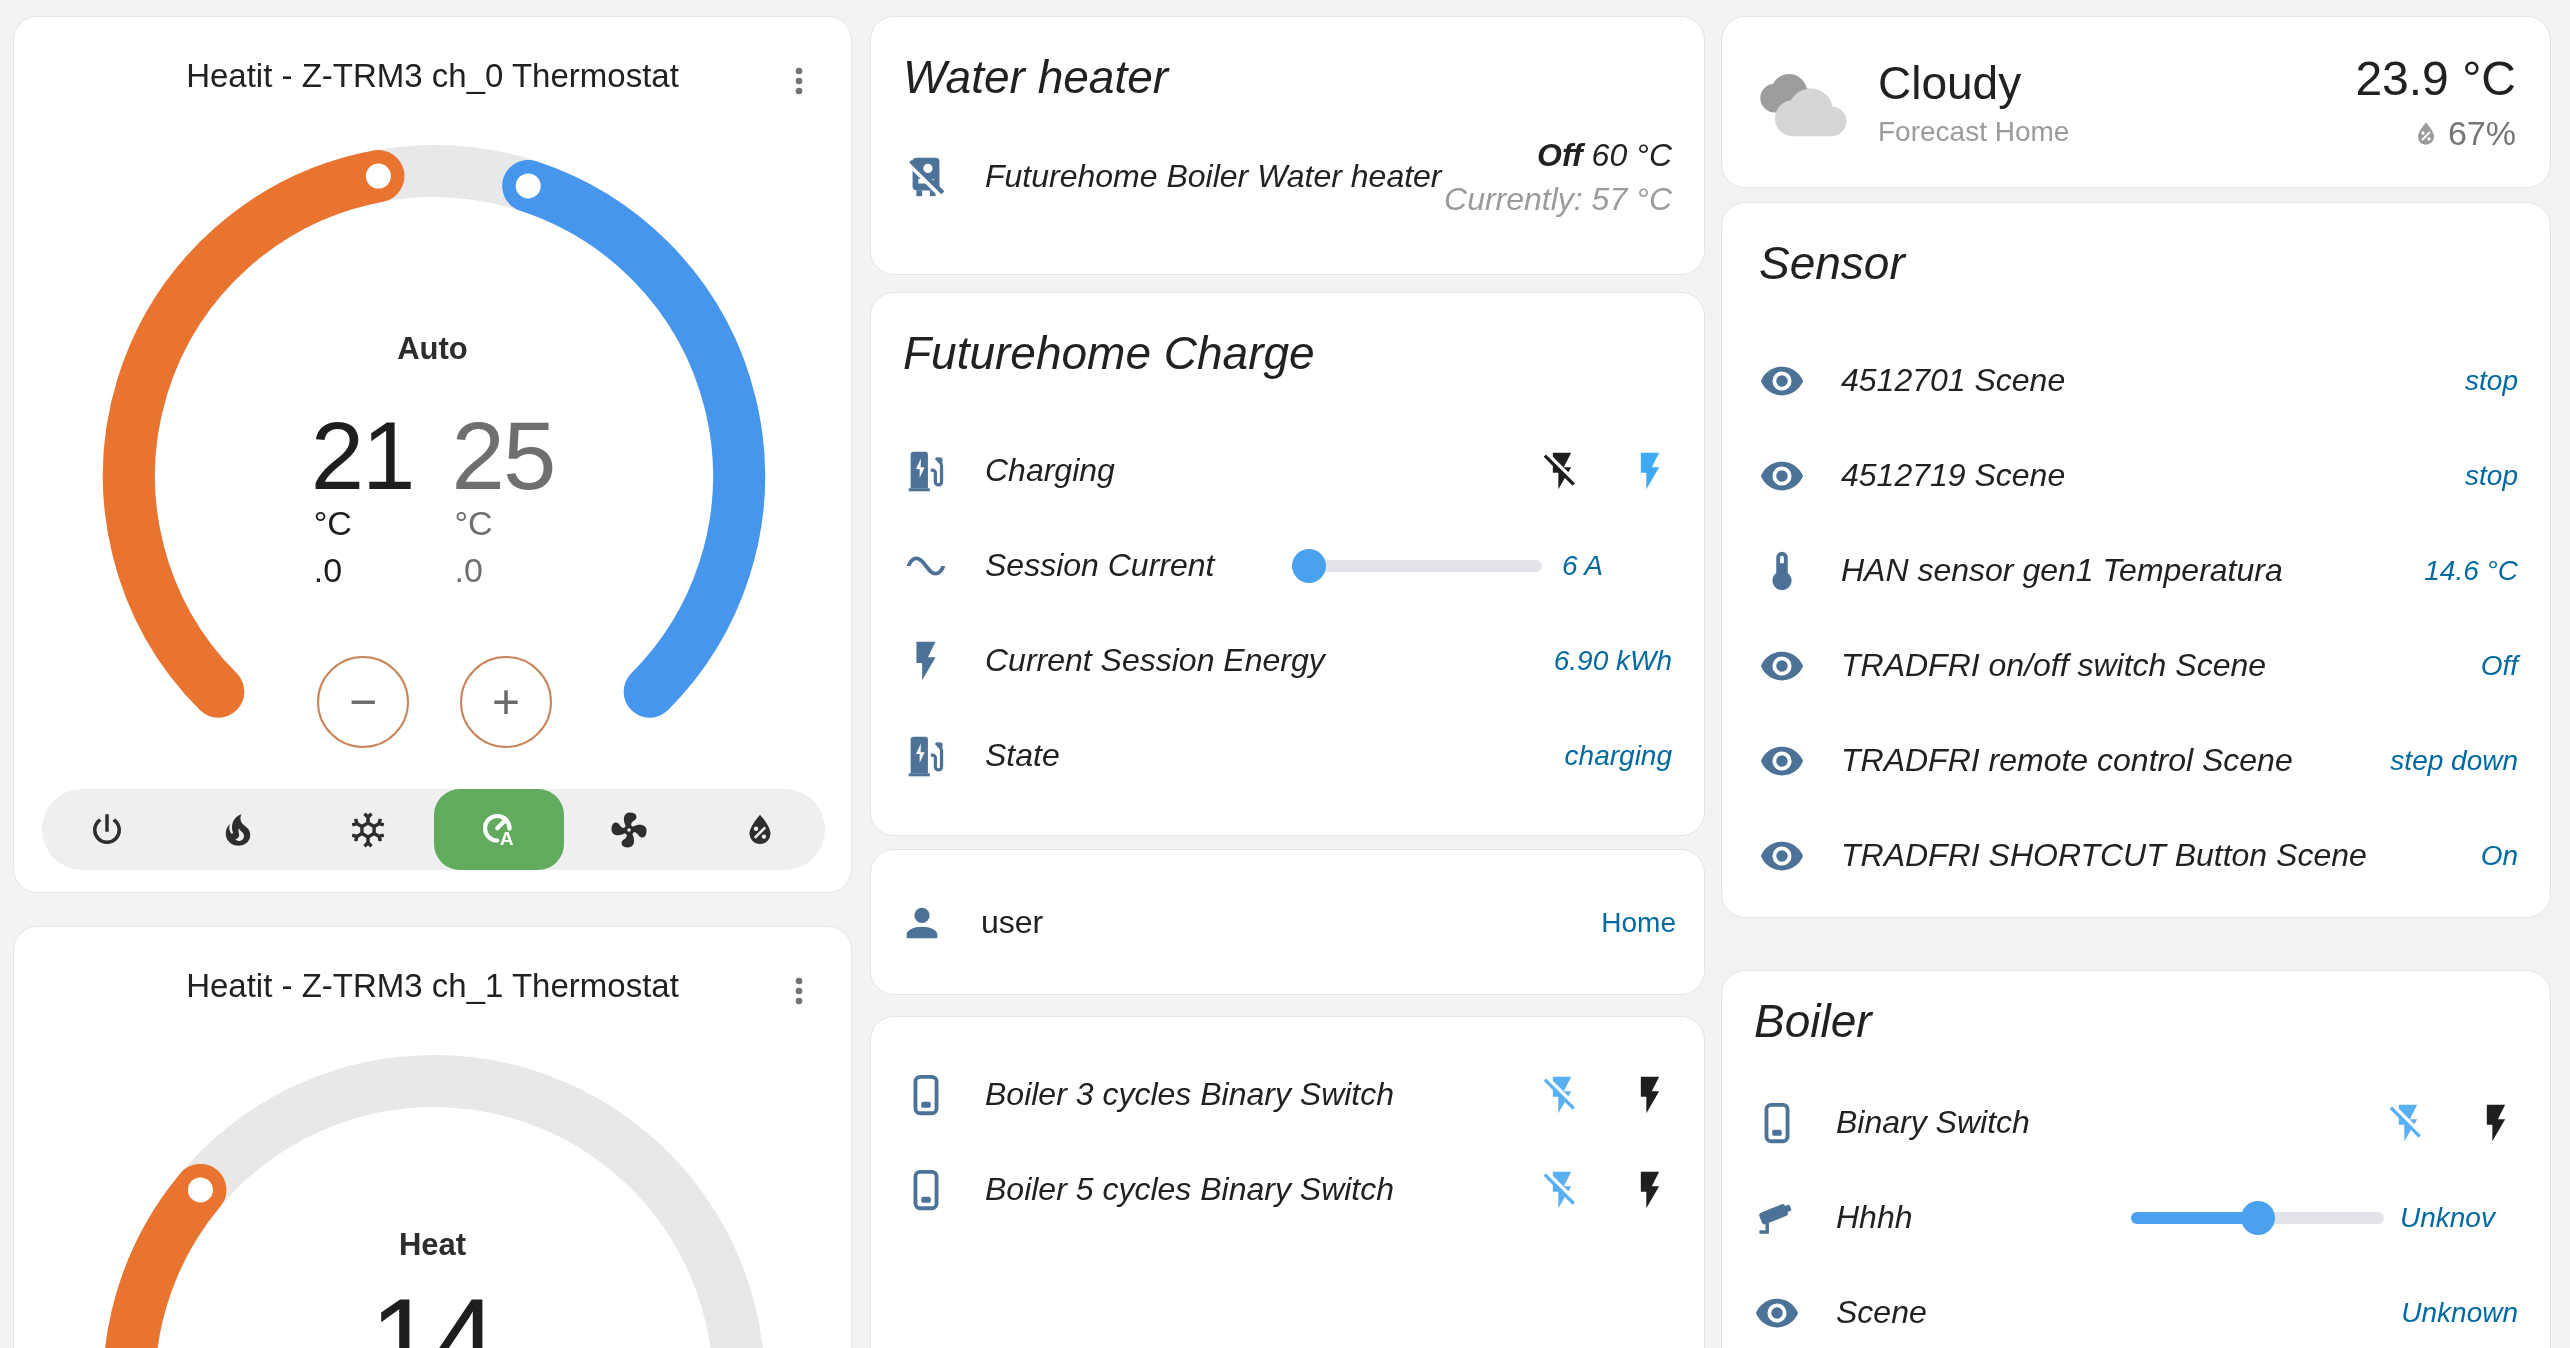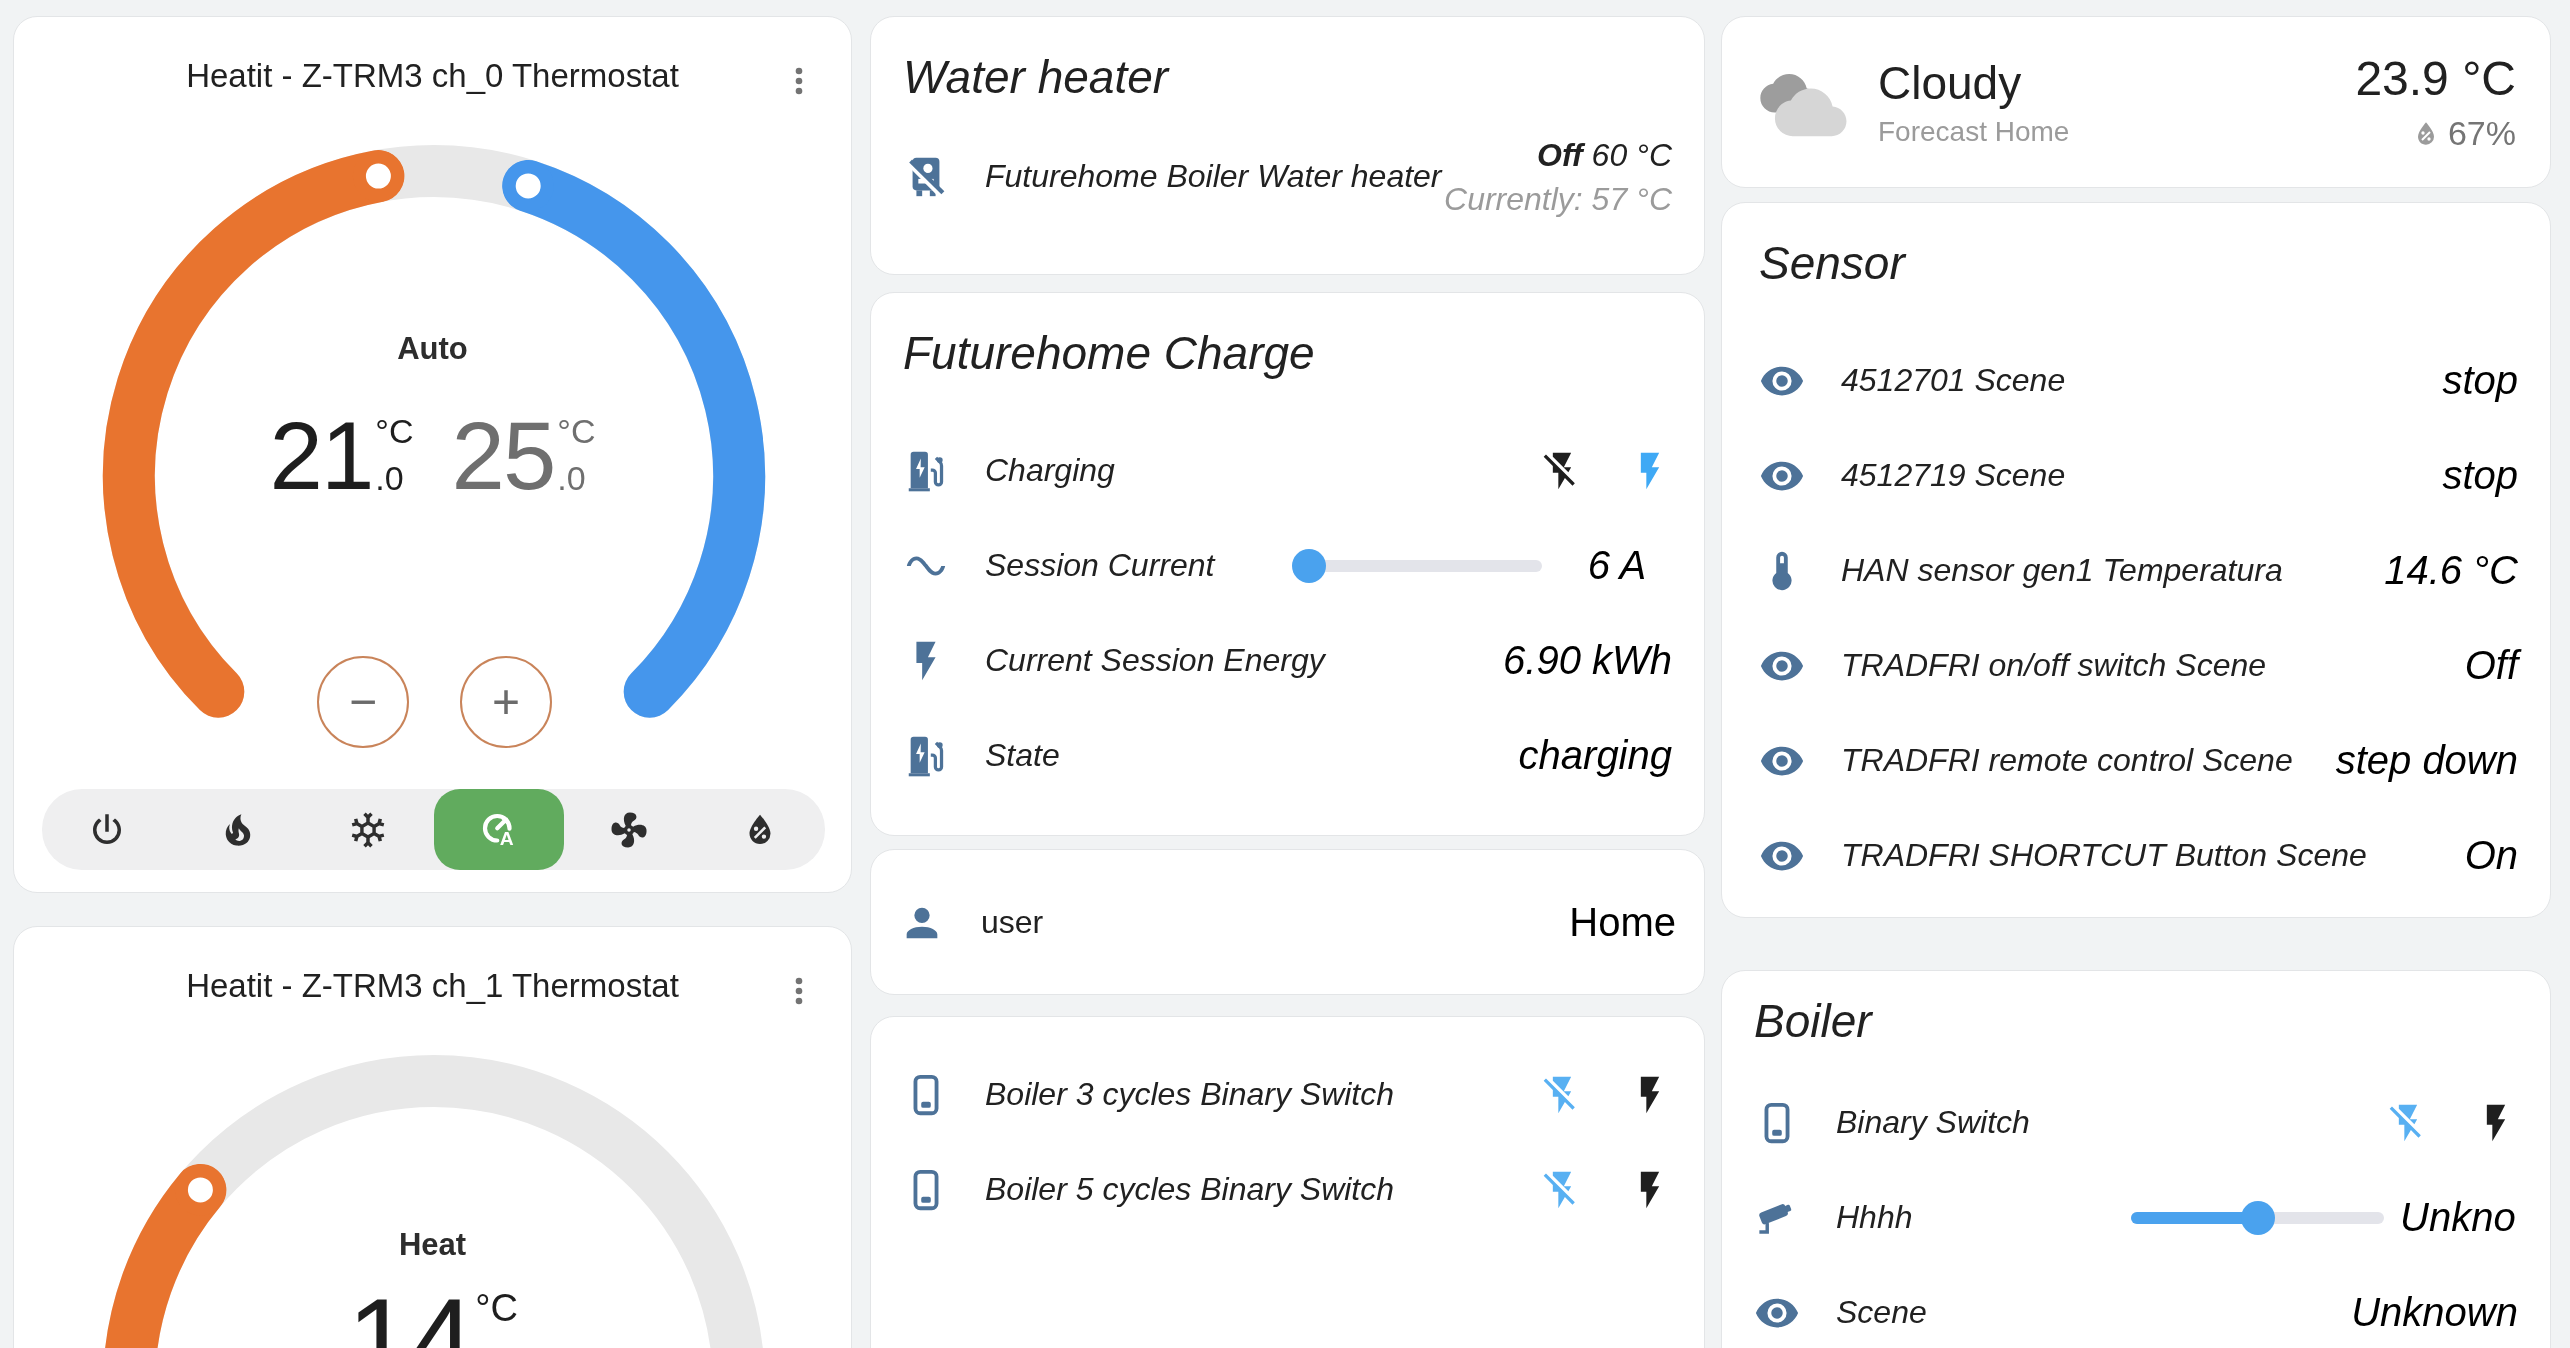--- a/index.html
+++ b/index.html
@@ -28,21 +28,21 @@
   .menu-btn { position:absolute; top:36px; right:28px; width:48px; height:56px;
     display:flex; align-items:center; justify-content:center; background:none; border:none; cursor:pointer; color:#737373; }
   .menu-btn svg { width:40px; height:40px; }
   .dial { position:absolute; left:80px; top:119px; width:680px; height:680px; }
   .dial-mode { position:absolute; top:314px; left:0; width:100%; text-align:center;
     font-size:31px; font-weight:600; color:#2d2d2d; }
   .tcard.clipped .dial-mode { top:300px; }
   .temps { position:absolute; top:393px; left:0; width:100%;
     display:flex; justify-content:center; gap:38px; }
   .tcard.clipped .temps { top:358px; }
-  .temp { display:flex; }
+  .temp { display:flex;flex-direction:column; }
   .temp-int { font-size:96px; line-height:92px; font-weight:500; letter-spacing:-2px; }
   .temp.big .temp-int { font-size:116px; line-height:110px; }
   .temp-units { display:flex; flex-direction:column; justify-content:space-between;
     padding:2px 0 4px 3px; height:92px; font-size:34px; }
   .temp.big .temp-units { height:110px; font-size:38px; }
   .temp.low { color:#1e1e1e; }
   .temp.high { color:#6f6f6f; }
   .step-btn { position:absolute; width:92px; height:92px; border-radius:50%;
     background:#fff; border:2px solid #c9845a; color:#6b6b6b;
     font-size:48px; font-weight:300; line-height:86px; text-align:center; cursor:pointer; }
@@ -57,21 +57,21 @@
 
   
   .ecard { padding:30px 32px 36px 32px;font-style:italic; }
   .ecard-header { display:flex; align-items:center; height:60px; margin-bottom:40px; }
   .ecard-title { font-size:46px; font-weight:400; color:#212121; flex:1; }
   .erow { display:flex; align-items:center; height:95px; }
   .eicon { width:46px; height:46px; flex:none; margin-right:36px; color:#4d7298;
     display:flex; align-items:center; justify-content:center; }
   .eicon svg { width:46px; height:46px; }
   .ename { font-size:32px; color:#212121; flex:1; white-space:nowrap; overflow:hidden; }
-  .evalue { font-size:40px; color:#000000; text-align:center; white-space:nowrap; }
+  .evalue { font-size:28px; color:#0369a1; text-align:left; white-space:nowrap; }
   .evalue-stack { text-align:right; font-size:32px; line-height:44px; }
   .evalue-stack .state-bold { font-weight:700; }
   .evalue-stack .secondary { color:#9b9b9b; }
   .state-icons { display:flex; gap:44px; align-items:center; }
   .state-icons svg { width:44px; height:44px; }
   .ic-black { color:#1f1f1f; }
   .ic-blue  { color:#3fa9f5; }
   .ic-lightblue { color:#58b0f2; }
 
   

